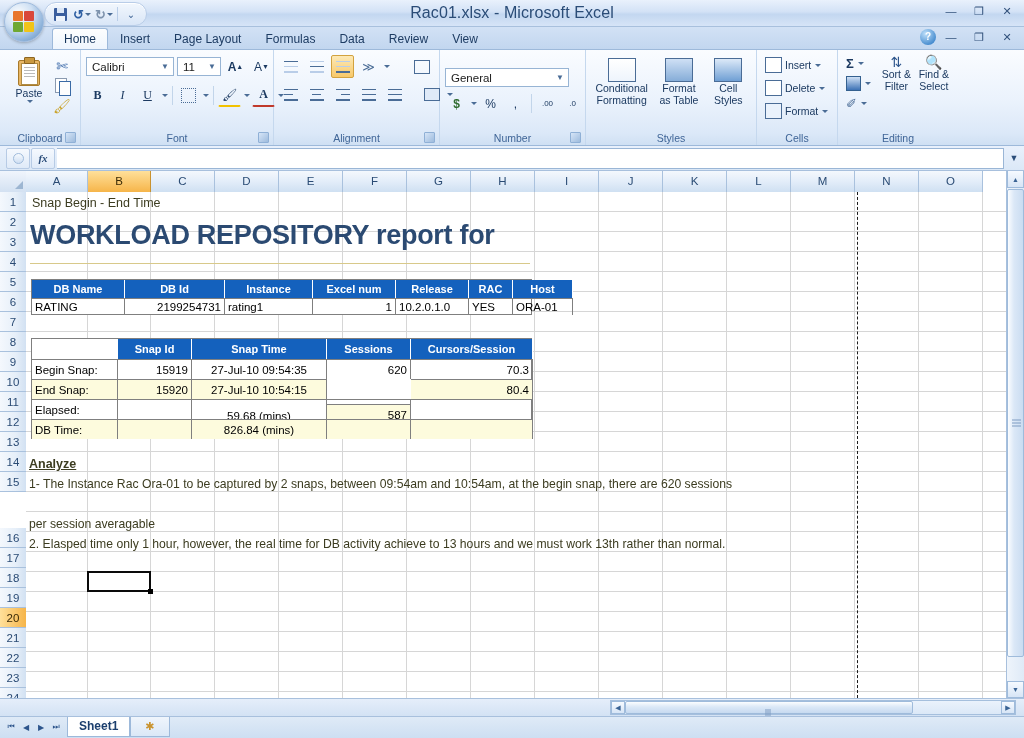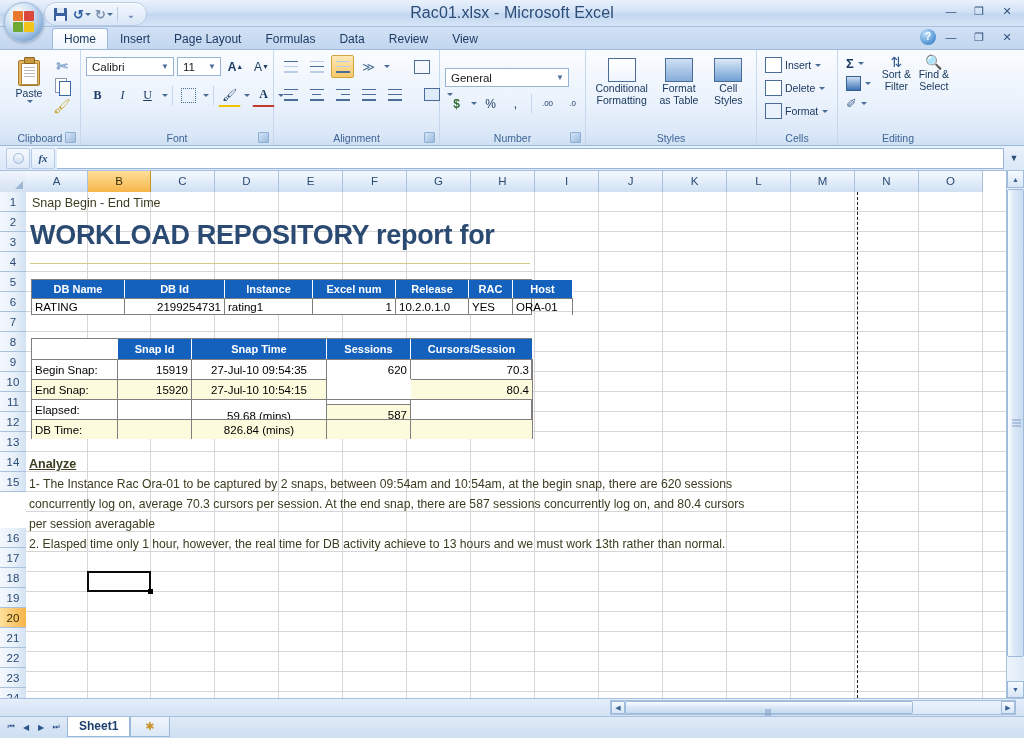--- a/index.html
+++ b/index.html
@@ -665,21 +665,20 @@
           <div class="dcell r" style="left: 379px; top: 60px; width: 122px; height: 20px;"></div>
           <div class="dcell  yel" style="left: 0px; top: 80px; width: 86px; height: 20px;">DB Time:</div>
           <div class="dcell r yel" style="left: 86px; top: 80px; width: 74px; height: 20px;"></div>
           <div class="dcell c yel" style="left: 160px; top: 80px; width: 135px; height: 20px;">826.84 (mins)</div>
           <div class="dcell r yel" style="left: 295px; top: 80px; width: 84px; height: 20px;"></div>
           <div class="dcell r yel" style="left: 379px; top: 80px; width: 122px; height: 20px;"></div>
         </div>
 
       <div class="cell analyze" style="left:3px;top:263px;height:18px">Analyze</div>
       <div class="cell atext" style="left:3px;top:283px;height:18px">1- The Instance Rac Ora-01 to be captured by 2 snaps, between 09:54am and 10:54am, at the begin snap, there are 620 sessions</div>
-      <div class="cell atext" style="left:3px;top:303px;height:18px">concurrently log on, average  70.3 cursors per session. At the end snap, there are 587 sessions concurrently log on, and 80.4 cursors</div>
       <div class="cell atext" style="left:3px;top:323px;height:18px">per session averagable</div>
       <div class="cell atext" style="left:3px;top:343px;height:18px">2. Elasped time only 1 hour, however, the real time for DB activity achieve to 13 hours and we must work 13th rather than normal.</div>
 
       <div class="selbox" id="selbox" style="left: 61px; top: 379px; width: 64px; height: 21px;"></div>
       <div class="selhandle" id="selhandle" style="left: 122px; top: 397px;"></div>
     </div>
 
     <div class="vsb">
       <div class="sb-btn" style="border-top:none">▲</div>
       <div class="vthumb" style="top:18px;height:468px">

